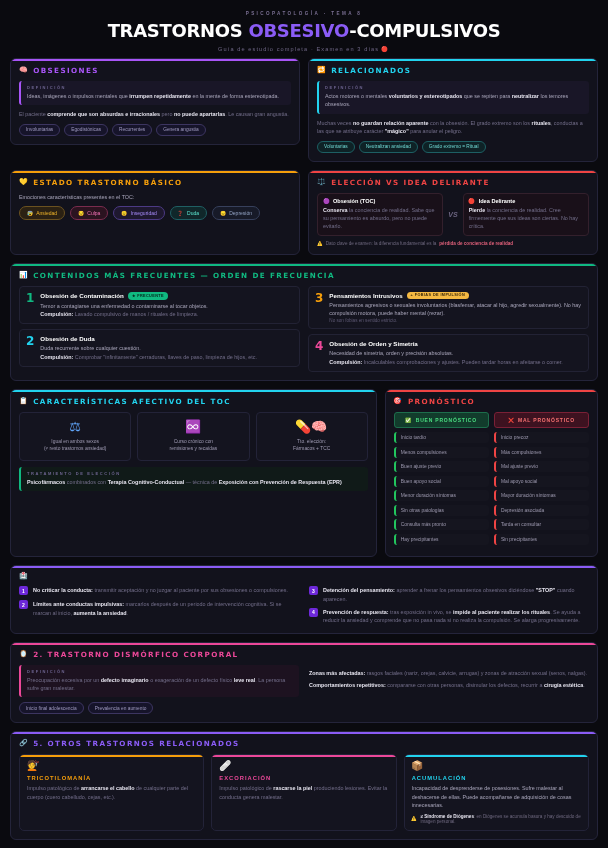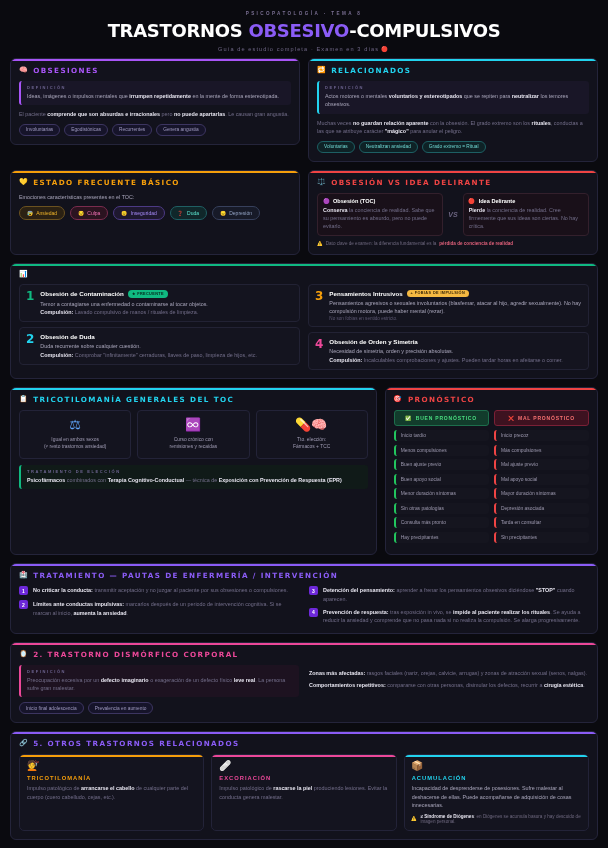--- a/index.html
+++ b/index.html
@@ -195,21 +195,21 @@
         </div>
       </div>
     </div>
   </div>
 
   <div class="row">
     <div class="col">
       <div class="card" style="--accent:#f59e0b; height:100%">
         <div class="ctitle">
           <span class="ico">💛</span>
-          <span>ESTADO FRECUENTE BÁSICO</span>
+          <span>ESTADO TRASTORNO BÁSICO</span>
         </div>
         <div class="txt">Emociones características presentes en el TOC:</div>
         <div class="emos">
           <span class="emo" style="color:#f0b429;background:#2b2113;border-color:#6b5220">
               <span>😰</span>
               <span>Ansiedad</span>
             </span>
           <span class="emo" style="color:#f472b6;background:#2b1320;border-color:#7a2c4e">
               <span>😔</span>
               <span>Culpa</span>
@@ -226,21 +226,21 @@
               <span>😞</span>
               <span>Depresión</span>
             </span>
         </div>
       </div>
     </div>
     <div class="col">
       <div class="card" style="--accent:#ef4444; height:100%">
         <div class="ctitle">
           <span class="ico">⚖️</span>
-          <span>OBSESIÓN VS IDEA DELIRANTE</span>
+          <span>ELECCIÓN VS IDEA DELIRANTE</span>
         </div>
         <div class="vswrap">
           <div class="vsbox">
             <div class="vshead">
                 <span>🟣</span>
                 <span>Obsesión (TOC)</span>
               </div>
             <div class="txt"><b>Conserva</b><span class="mut"> la conciencia de realidad. Sabe que su pensamiento es absurdo, pero no puede evitarlo.</span></div>
           </div>
           <div class="vsmid">VS</div>
@@ -257,20 +257,21 @@
             <span>Dato clave de examen: la diferencia fundamental es la </span>
             <b>pérdida de conciencia de realidad</b>
           </div>
       </div>
     </div>
   </div>
 
   <div class="card" style="--accent:#10b981; margin-bottom:8px">
     <div class="ctitle">
       <span class="ico">📊</span>
+      <span>CONTENIDOS MÁS FRECUENTES — ORDEN DE FRECUENCIA</span>
     </div>
     <div class="row" style="margin-bottom:0">
       <div class="col">
         <div class="item">
           <div class="num" style="color:#10b981">1</div>
           <div>
             <div class="ihead">
               <span class="iname">Obsesión de Contaminación</span>
               <span class="badge green">★ FRECUENTE</span>
             </div>
@@ -313,21 +314,21 @@
         </div>
       </div>
     </div>
   </div>
 
   <div class="row">
     <div class="col" style="flex:1.72">
       <div class="card" style="--accent:#22d3ee; height:100%">
         <div class="ctitle">
           <span class="ico">📋</span>
-          <span>TRICOTILOMANÍA GENERALES DEL TOC</span>
+          <span>CARACTERÍSTICAS AFECTIVO DEL TOC</span>
         </div>
         <div class="trio">
           <div class="feat">
             <div class="featico" style="color:#60a5fa">⚖</div>
             <div class="feattxt"><span>Igual en ambos sexos</span><br><span>(≠ resto trastornos ansiedad)</span></div>
           </div>
           <div class="feat">
             <div class="featico">♾️</div>
             <div class="feattxt"><span>Curso crónico con</span><br><span>remisiones y recaídas</span></div>
           </div>
@@ -378,21 +379,20 @@
             <div class="pcell bad">Sin precipitantes</div>
           </div>
         </div>
       </div>
     </div>
   </div>
 
   <div class="card" style="--accent:#8b5cf6; margin-bottom:8px">
     <div class="ctitle">
       <span class="ico">🏥</span>
-      <span>TRATAMIENTO — PAUTAS DE ENFERMERÍA / INTERVENCIÓN</span>
     </div>
     <div class="nlist">
       <div style="flex:1">
         <div class="nitem">
           <div class="nnum">1</div>
           <div class="txt"><b>No criticar la conducta:</b><span class="mut"> transmitir aceptación y no juzgar al paciente por sus obsesiones o compulsiones.</span></div>
         </div>
         <div class="nitem" style="margin-bottom:0">
           <div class="nnum">2</div>
           <div class="txt"><b>Límites ante conductas impulsivas:</b><span class="mut"> marcarlos después de un periodo de intervención cognitiva. Si se marcan al inicio, </span><b>aumenta la ansiedad</b><span class="mut">.</span></div>

